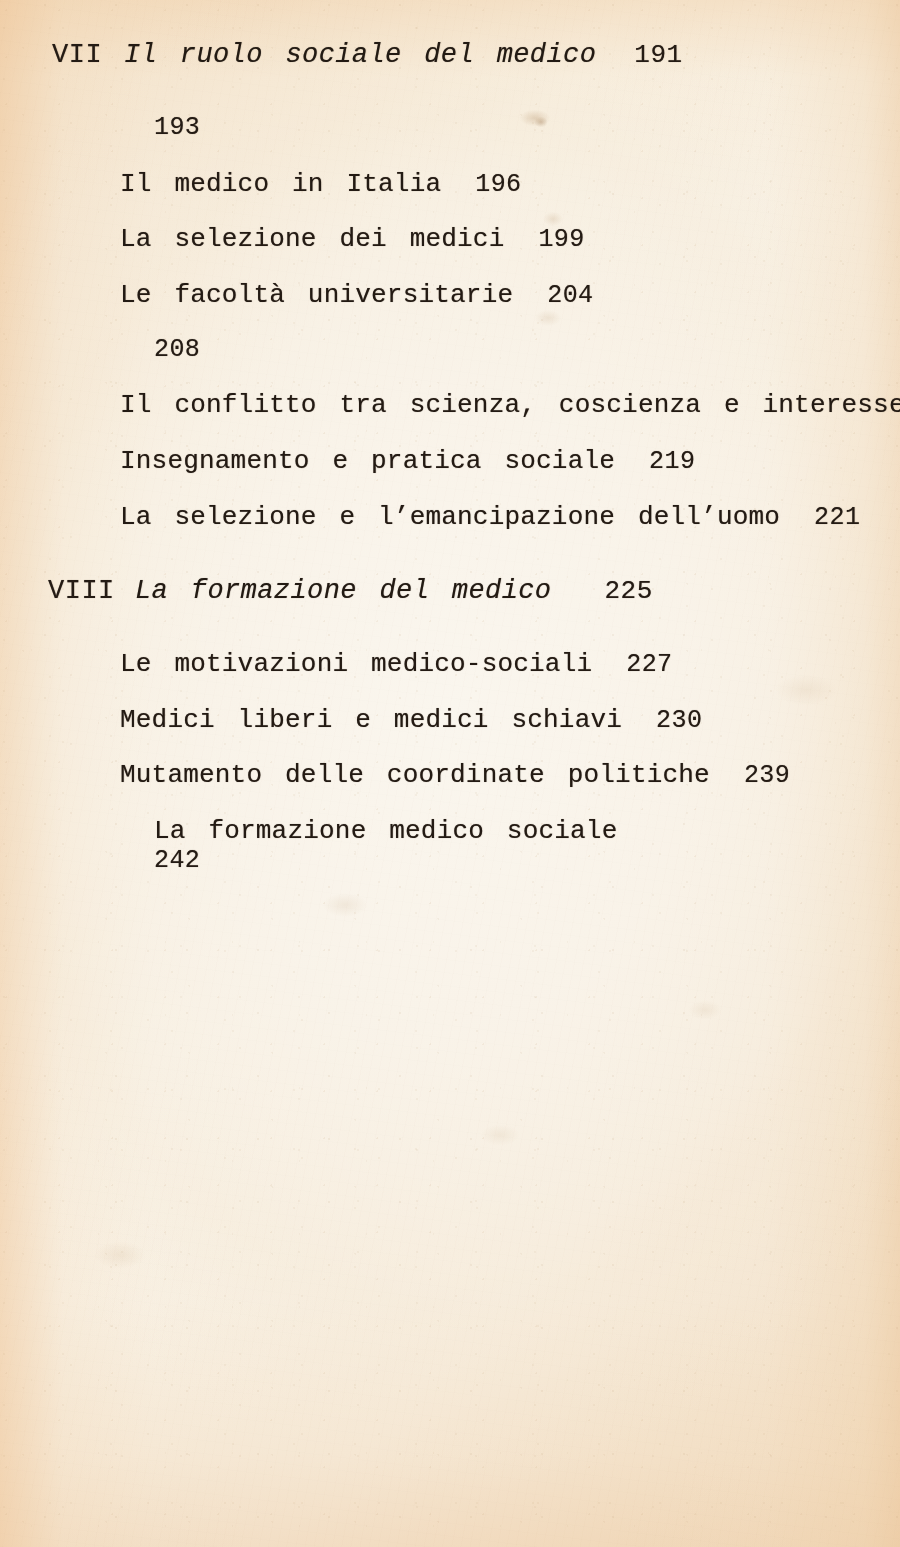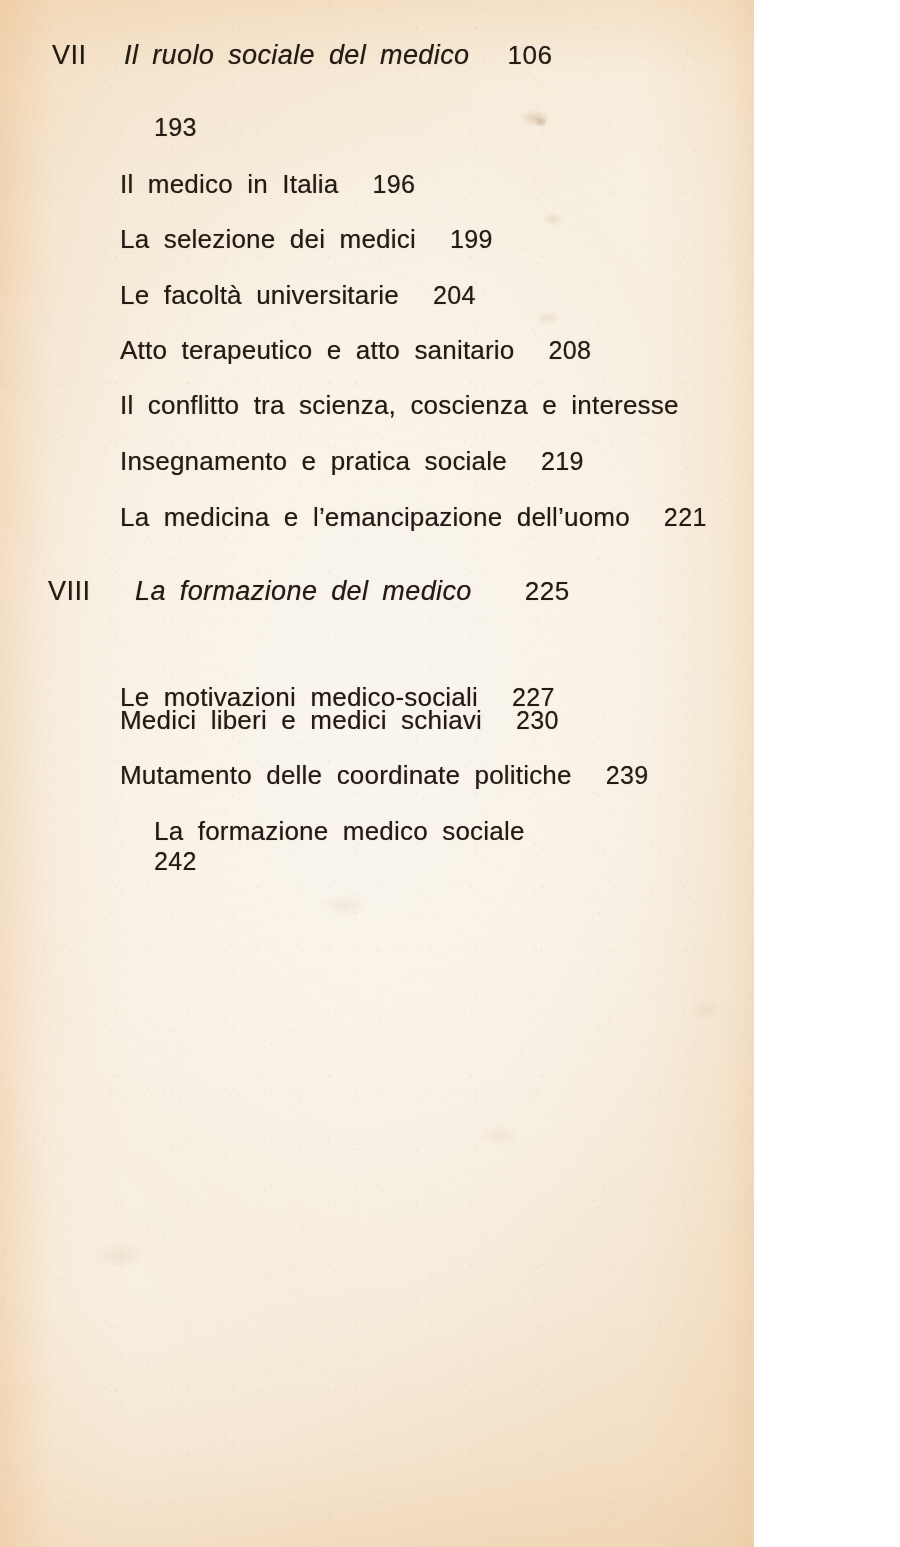--- a/index.html
+++ b/index.html
@@ -3,21 +3,21 @@
 <meta charset="utf-8">
 <style>
   html, body {
     margin: 0;
     padding: 0;
     background: #ffffff;
   }
 
   #page {
     position: relative;
-    width: 754px;
+    width: 900px;
     height: 1547px;
     overflow: hidden;
     background-color: #f6efe2;
     background-image:
       
       radial-gradient(ellipse 78% 62% at 50% 46%,
           rgba(250,246,238,0.97) 0%,
           rgba(249,243,233,0.80) 34%,
           rgba(245,232,212,0.30) 62%,
           rgba(238,216,187,0.00) 82%),
@@ -33,21 +33,21 @@
       linear-gradient(to bottom,
           rgba(240,205,163,0.48) 0%,
           rgba(245,223,191,0.20) 5%,
           rgba(248,236,217,0.03) 13%,
           rgba(248,238,221,0.00) 30%,
           rgba(248,238,221,0.00) 68%,
           rgba(245,226,200,0.10) 84%,
           rgba(241,212,176,0.30) 94%,
           rgba(237,202,162,0.46) 100%),
       linear-gradient(135deg, #f3e2cb 0%, #f8f2e6 26%, #f9f4ea 50%, #f7efe2 74%, #f1dcc0 100%);
-    font-family: Liberation Sans, sans-serif;
+    font-family: Liberation Mono, monospace;
     color: #241b14;
   }
 
   
   #grain {
     position: absolute;
     inset: 0;
     pointer-events: none;
     opacity: 0.55;
     background-image:
@@ -166,21 +166,21 @@
 <div id="page">
   <div id="grain"></div>
   <div id="fibres"></div>
   <div id="blotches"></div>
 
   <div id="content">
 
     <div class="chapter-row" style="left:52px; top:40px;">
       <span class="chap-num">VII</span>
       <span class="chap-title">Il ruolo sociale del medico</span>
-      <span class="chap-page">106</span>
+      <span class="chap-page">191</span>
     </div>
 
     <div class="entry-row" style="top:113px;">
       <span class="entry-page">193</span>
     </div>
 
     <div class="entry-row" style="top:169px;">
       <span class="entry-title">Il medico in Italia</span>
       <span class="entry-page">196</span>
     </div>
@@ -189,46 +189,45 @@
       <span class="entry-title">La selezione dei medici</span>
       <span class="entry-page">199</span>
     </div>
 
     <div class="entry-row" style="top:280px;">
       <span class="entry-title">Le facoltà universitarie</span>
       <span class="entry-page">204</span>
     </div>
 
     <div class="entry-row" style="top:335px;">
-      <span class="entry-title">Atto terapeutico e atto sanitario</span>
       <span class="entry-page">208</span>
     </div>
 
     <div class="entry-row" style="top:390px;gap:48px;">
       <span class="entry-title">Il conflitto tra scienza, coscienza e interesse</span>
       <span class="entry-page">213</span>
     </div>
 
     <div class="entry-row" style="top:446px;">
       <span class="entry-title">Insegnamento e pratica sociale</span>
       <span class="entry-page">219</span>
     </div>
 
     <div class="entry-row" style="top:502px;">
-      <span class="entry-title">La medicina e l’emancipazione dell’uomo</span>
+      <span class="entry-title">La selezione e l’emancipazione dell’uomo</span>
       <span class="entry-page">221</span>
     </div>
 
     <div class="chapter-row" style="left:48px; top:576px;gap:15px;">
       <span class="chap-num">VIII</span>
       <span class="chap-title">La formazione del medico</span>
       <span class="chap-page">225</span>
     </div>
 
-    <div class="entry-row" style="top:682px;text-align:center;">
+    <div class="entry-row" style="top:649px;text-align:center;">
       <span class="entry-title">Le motivazioni medico-sociali</span>
       <span class="entry-page">227</span>
     </div>
 
     <div class="entry-row" style="top:705px;">
       <span class="entry-title">Medici liberi e medici schiavi</span>
       <span class="entry-page">230</span>
     </div>
 
     <div class="entry-row" style="top:760px;">

